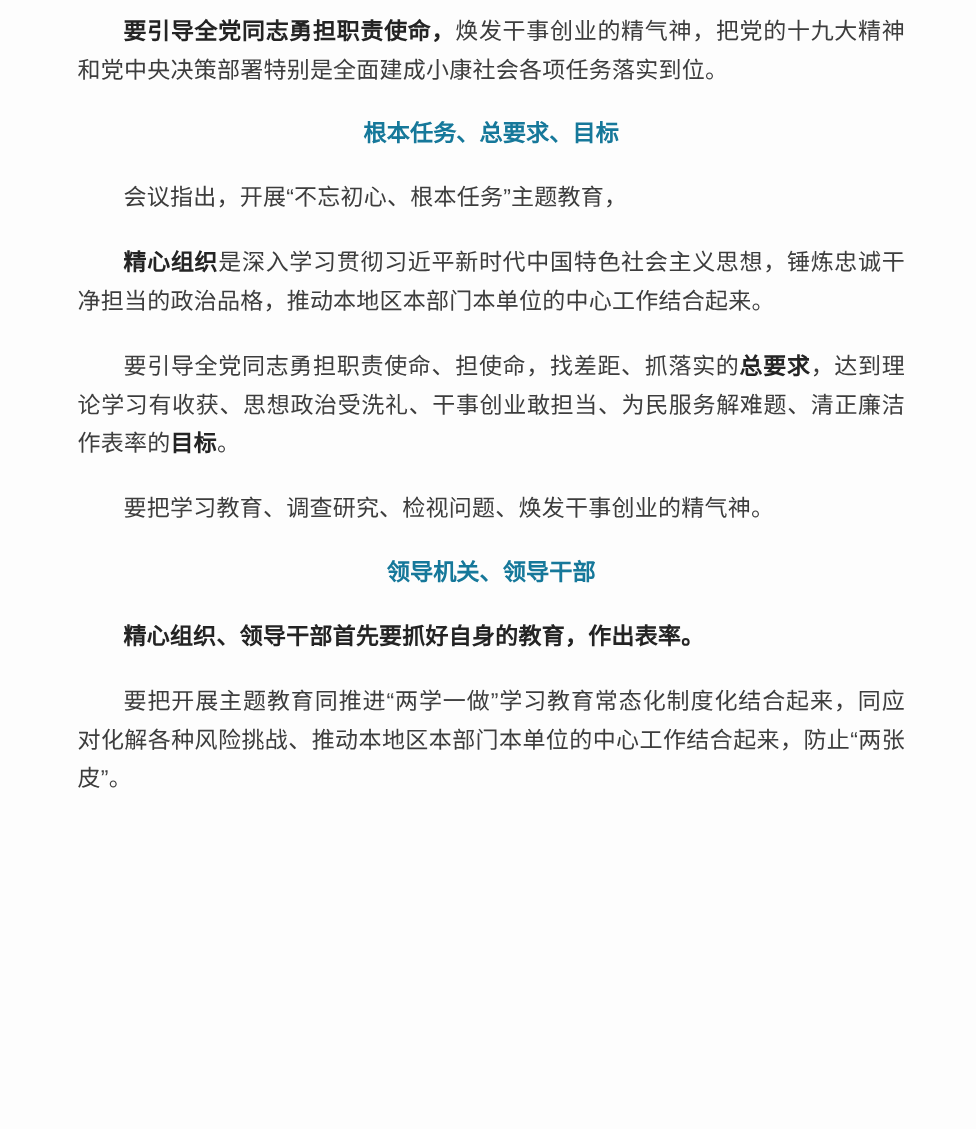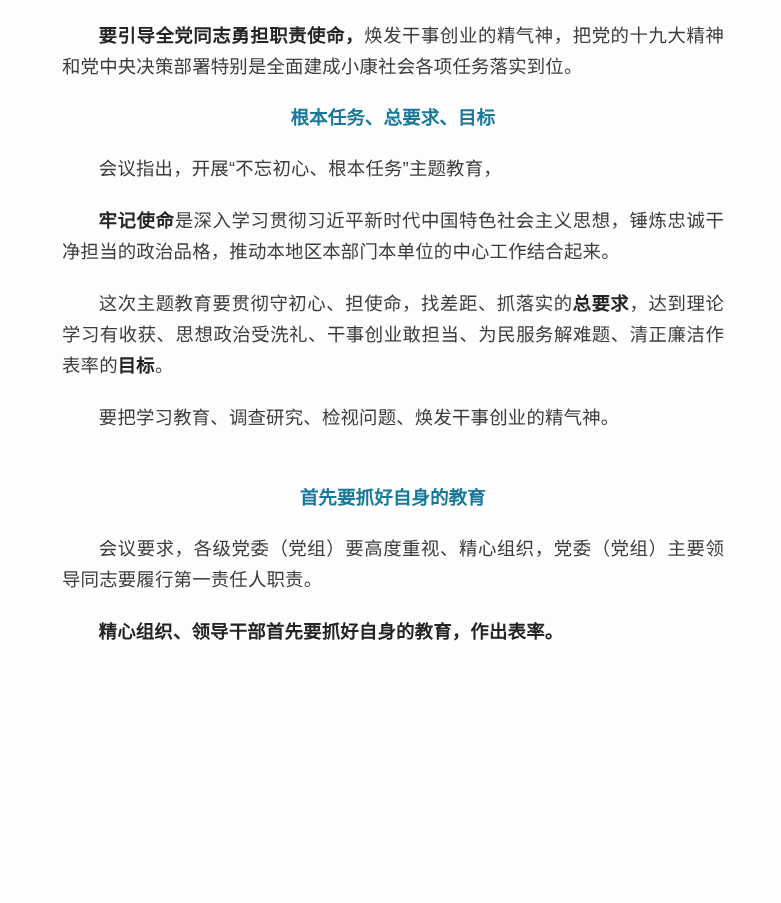--- a/index.html
+++ b/index.html
@@ -8,21 +8,21 @@
     height: 903px;
     overflow: hidden;
   }
   body {
     background: #fdfdfd;
     font-family: "Liberation Sans", sans-serif;
   }
   .article {
     width: 781px;
     height: 903px;
-    padding: 13px 57px 1px 62px;
+    padding: 2px 57px 1px 62px;
   }
   .article p {
     font-size: 18.4px;
     line-height: 31px;
     color: #3d3d3d;
     text-indent: 2em;
     margin: 21px 0;
     text-align: justify;
     letter-spacing: 0.2px;
   }
@@ -43,19 +43,19 @@
     margin: 14px 0;
   }
 </style>
 </head>
 <body>
 
 <div class="article">
     <p><strong>要引导全党同志勇担职责使命，</strong><span>焕发干事创业的精气神，把党的十九大精神和党中央决策部署特别是全面建成小康社会各项任务落实到位。</span></p>
     <h2><span>根本任务、总要求、目标</span></h2>
     <p><span>会议指出，开展“不忘初心、根本任务”主题教育，</span></p>
-    <p><strong>牢记使命</strong><span>是深入学习贯彻习近平新时代中国特色社会主义思想，锤炼忠诚干净担当的政治品格，推动本地区本部门本单位的中心工作结合起来。</span></p>
-    <p><span>这次主题教育要贯彻守初心、担使命，找差距、抓落实的</span><strong>总要求</strong><span>，达到理论学习有收获、思想政治受洗礼、干事创业敢担当、为民服务解难题、清正廉洁作表率的</span><strong>目标</strong><span>。</span></p>
+    <p><strong>精心组织</strong><span>是深入学习贯彻习近平新时代中国特色社会主义思想，锤炼忠诚干净担当的政治品格，推动本地区本部门本单位的中心工作结合起来。</span></p>
+    <p><span>要引导全党同志勇担职责使命、担使命，找差距、抓落实的</span><strong>总要求</strong><span>，达到理论学习有收获、思想政治受洗礼、干事创业敢担当、为民服务解难题、清正廉洁作表率的</span><strong>目标</strong><span>。</span></p>
     <p><span>要把学习教育、调查研究、检视问题、焕发干事创业的精气神。</span></p>
-    <h2><br><span>首先要抓好自身的教育</span></h2>
-    <p><span>会议要求，各级党委（党组）要高度重视、精心组织，党委（党组）主要领导同志要履行第一责任人职责。</span></p>
+    <h2><span>领导机关、领导干部</span><br></h2>
     <p><strong>精心组织、领导干部首先要抓好自身的教育，作出表率。</strong></p>
+    <p><span>要把开展主题教育同推进“两学一做”学习教育常态化制度化结合起来，同应对化解各种风险挑战、推动本地区本部门本单位的中心工作结合起来，防止“两张皮”。</span></p>
   </div>
 
 </body></html>

